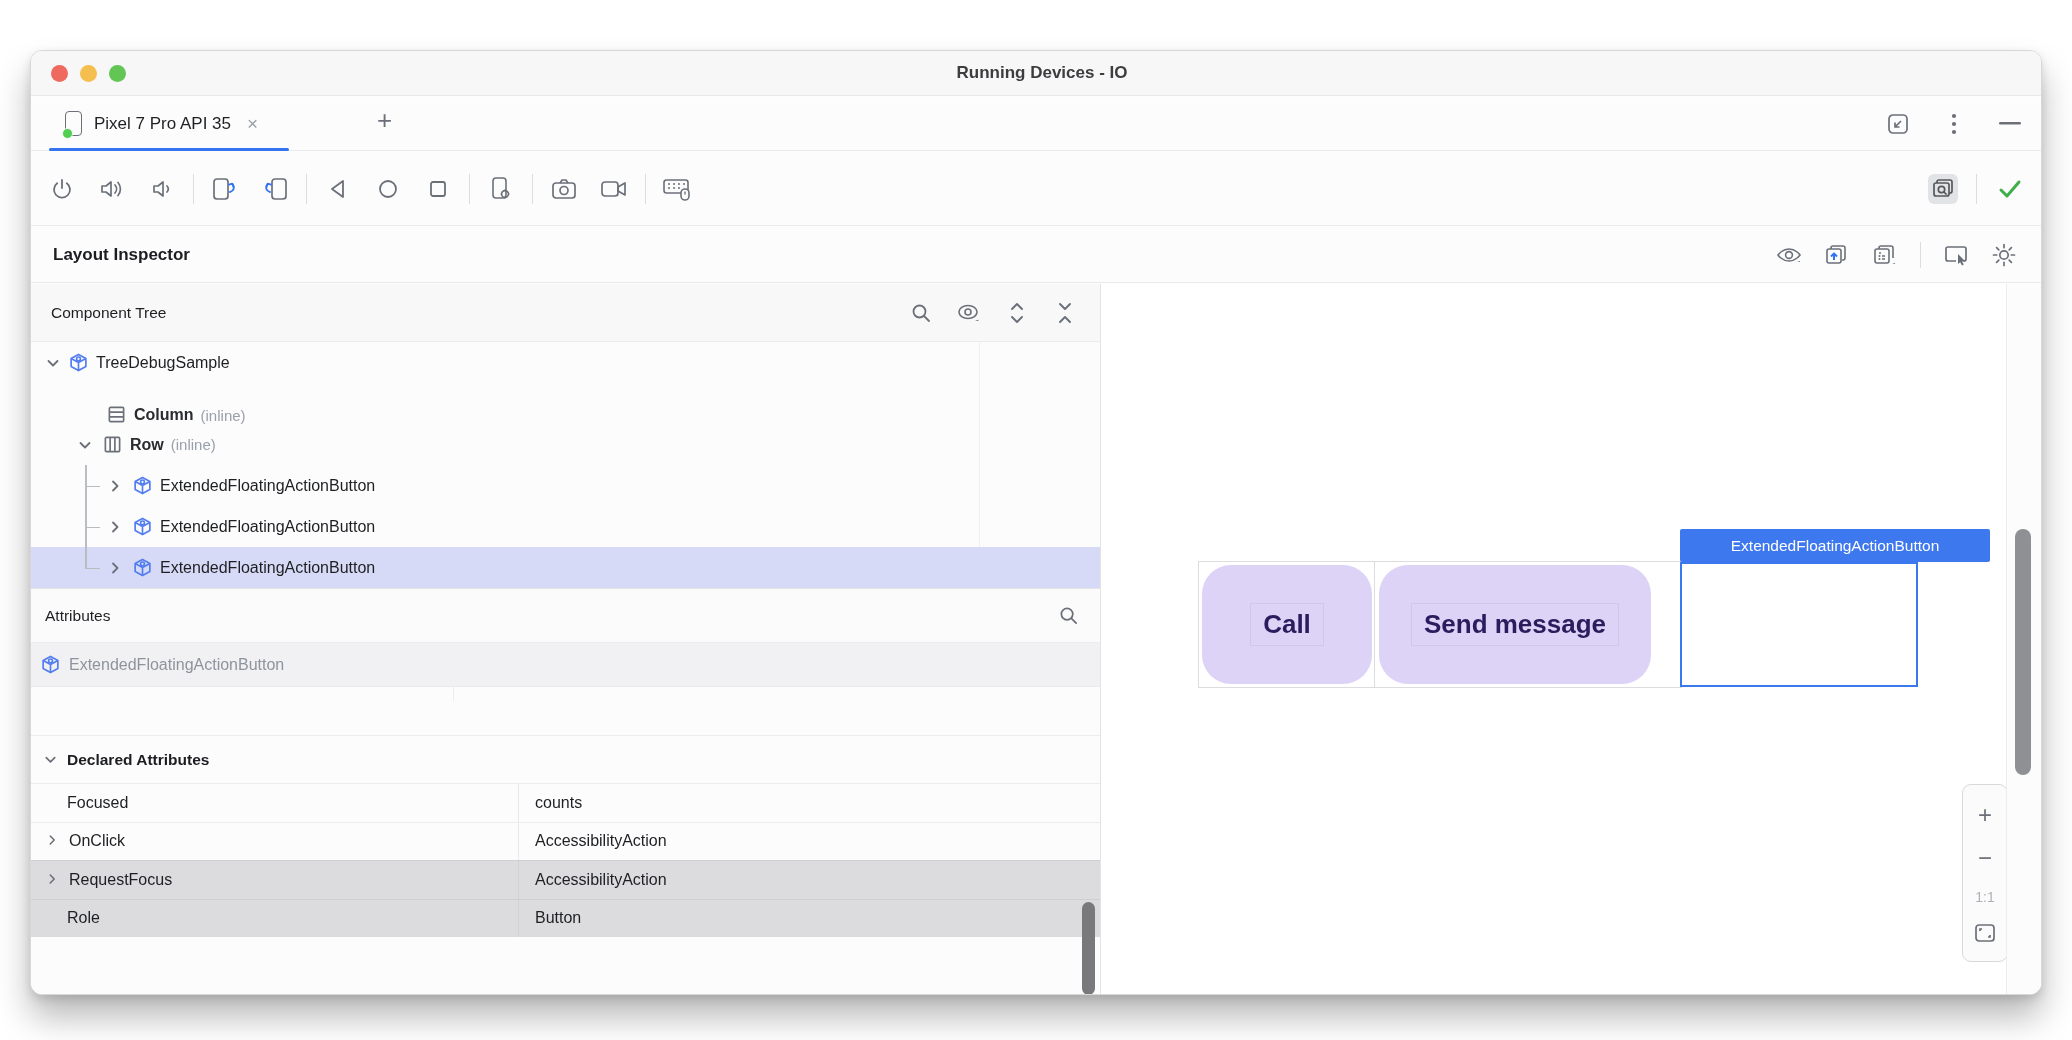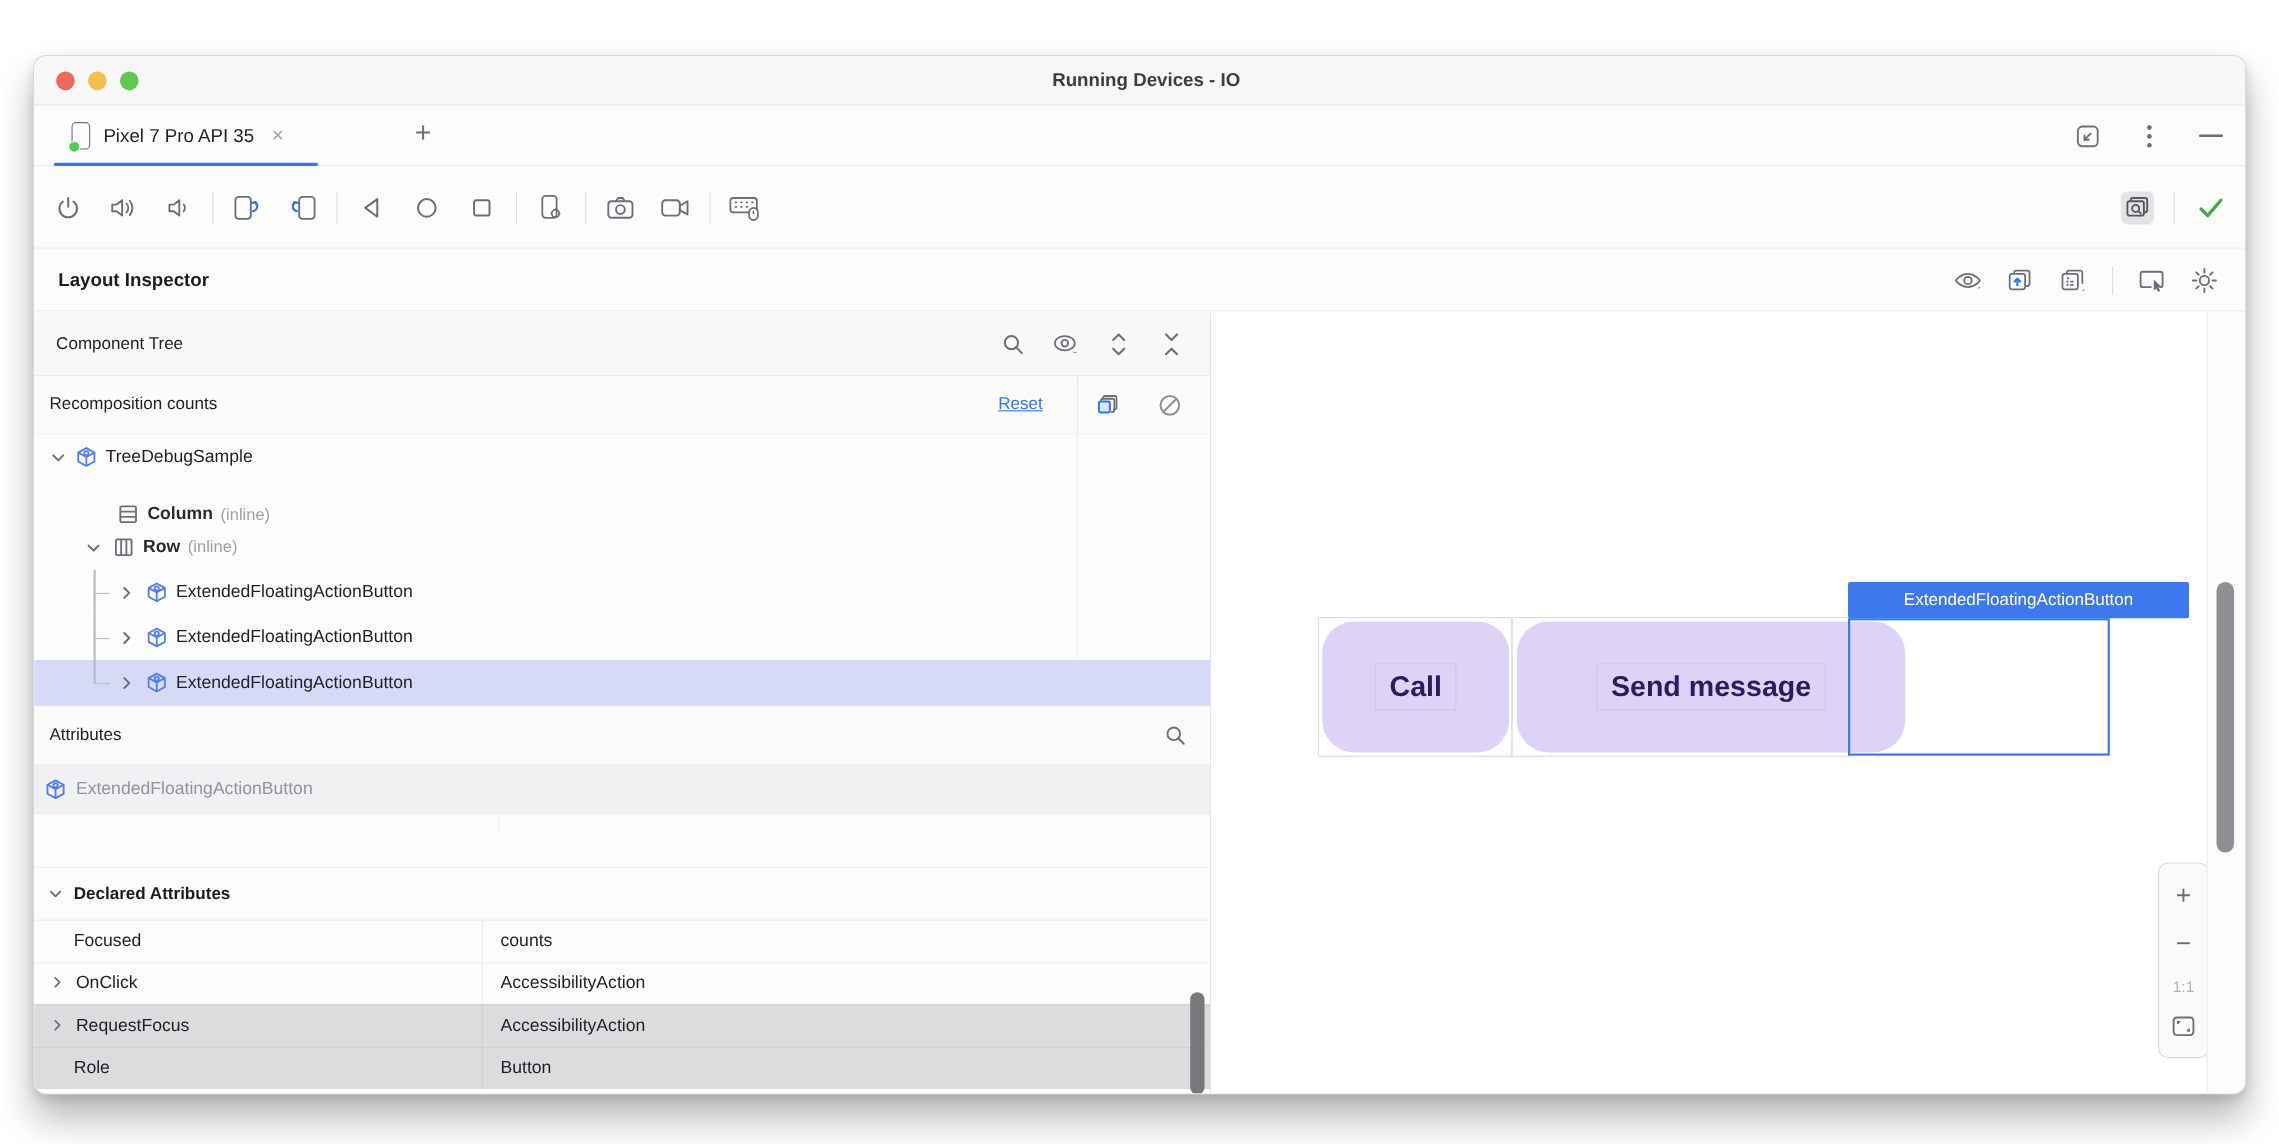--- a/index.html
+++ b/index.html
@@ -66,21 +66,21 @@
   .attr-search { margin-left:auto; padding-right:6px; }
   .attr-node { height:44px; background:#f1f1f3; border-bottom:1px solid #e9e9eb; padding:0 10px; display:flex; align-items:center; gap:9px; }
   .attr-node-label { font-size:16px; color:#8e939d; }
   .attr-spacer { height:48px; position:relative; background:#fcfcfd; }
   .attr-spacer::after { content:""; position:absolute; left:422px; top:0; height:14px; width:1px; background:#ececee; }
   
   .ds-header { height:48px; display:flex; align-items:center; gap:8px; padding:0 12px; border-top:1px solid #ececee; background:#fcfcfd; }
   .ds-title { font-size:15.5px; font-weight:700; color:#1c1d20; }
   .ds-table { position:relative; }
   .ds-row { height:38.5px; display:flex; align-items:center; border-top:1px solid #ededef; font-size:16px; color:#1e1f22; background:#fcfcfd; }
-  .ds-row .key { width:408px; display:flex; align-items:center; gap:8px; padding-left:14px; border-right:1px solid #e9e9eb; height:100%; }
+  .ds-row .key { width:488px; display:flex; align-items:center; gap:8px; padding-left:14px; border-right:1px solid #e9e9eb; height:100%; }
   .ds-row .key.plain { padding-left:36px; }
   .ds-row .val { padding-left:16px; }
   .ds-row.hl { background:#dcdcde; border-color:#cfcfd2; }
   .ds-row.hl .key { border-right-color:#d2d2d5; }
   .lp-thumb { position:absolute; left:1051px; top:618px; width:13px; height:93px; background:#79797c; border-radius:7px; }
   
   .device-panel { position:relative; flex:1; background:#ffffff; }
   .bbox { position:absolute; border:1px solid #dcdcde; }
   .fab { position:absolute; background:#ddd3f7; border-radius:29px; display:flex; align-items:center; justify-content:center; }
   .fab-text { font-size:26px; font-weight:700; color:#2b1c5e; padding:5px 12px; border:1px solid #cfc8e6; }
@@ -321,40 +321,20 @@
           </span>
           <span class="icon-btn">
             <svg width="18" height="24" viewBox="0 0 18 24" fill="none" stroke="#6b7078" stroke-width="1.9" stroke-linecap="round" stroke-linejoin="round">
                 <path d="M4 3l5 5 5-5"></path>
                 <path d="M4 21l5-5 5 5"></path>
               </svg>
           </span>
         </div>
       </div>
 
-      <div class="panel-row recomp">
-        <span class="recomp-label">Recomposition counts</span>
-        <div class="recomp-right">
-          <a class="reset-link">Reset</a>
-          <span class="icon-btn" style="margin-left:18px;">
-            <svg width="24" height="24" viewBox="0 0 24 24" fill="none">
-                <path d="M8 7V5.5A1.5 1.5 0 0 1 9.5 4h9A1.5 1.5 0 0 1 20 5.5v9a1.5 1.5 0 0 1-1.5 1.5H17" stroke="#6b7078" stroke-width="1.6"></path>
-                <path d="M6 9V8a1.5 1.5 0 0 1 1.5-1.5h9A1.5 1.5 0 0 1 18 8v9a1.5 1.5 0 0 1-1.5 1.5H15" stroke="#6b7078" stroke-width="1.6"></path>
-                <rect x="4" y="9" width="10" height="10" rx="1.5" stroke="#3574f0" stroke-width="1.8" fill="#dbe4fb"></rect>
-              </svg>
-          </span>
-          <span class="icon-btn">
-            <svg width="23" height="23" viewBox="0 0 23 23" fill="none" stroke="#8a8f97" stroke-width="1.8">
-                <circle cx="11.5" cy="11.5" r="8.5"></circle>
-                <path d="M5.5 17.5l12-12"></path>
-              </svg>
-          </span>
-        </div>
-        <div class="col-divider"></div>
-      </div>
 
       <div class="tree">
         <div class="tree-col-line"></div>
 
         <div class="tree-row" style="padding-left:14px;">
           <span class="chev">
               <svg width="16" height="16" viewBox="0 0 16 16" fill="none" stroke="#6b7078" stroke-width="1.8" stroke-linecap="round" stroke-linejoin="round">
                 <path d="M3.5 6l4.5 4.5L12.5 6"></path>
               </svg>
             </span>
@@ -513,21 +493,21 @@
     </div>
 
     <div class="device-panel">
 
       <div class="bbox" style="left:97px; top:277px; width:177px; height:127px;"></div>
       <div class="bbox" style="left:273px; top:277px; width:308px; height:127px;"></div>
 
       <div class="fab" style="left:101px; top:281px; width:170px; height:119px;">
         <span class="fab-text">Call</span>
       </div>
-      <div class="fab" style="left:278px; top:281px; width:353px; height:119px;">
+      <div class="fab" style="left:278px; top:281px; width:272px; height:119px;">
         <span class="fab-text">Send message</span>
       </div>
 
       <div class="selection-box" style="left:579px; top:278px; width:238px; height:125px;"></div>
       <div class="node-tooltip" style="left:579px; top:245px; width:310px; height:33px;">ExtendedFloatingActionButton</div>
 
       <div class="zoombar">
         <span class="zb">+</span>
         <span class="zb">−</span>
         <span class="zb zb-ratio">1:1</span>

